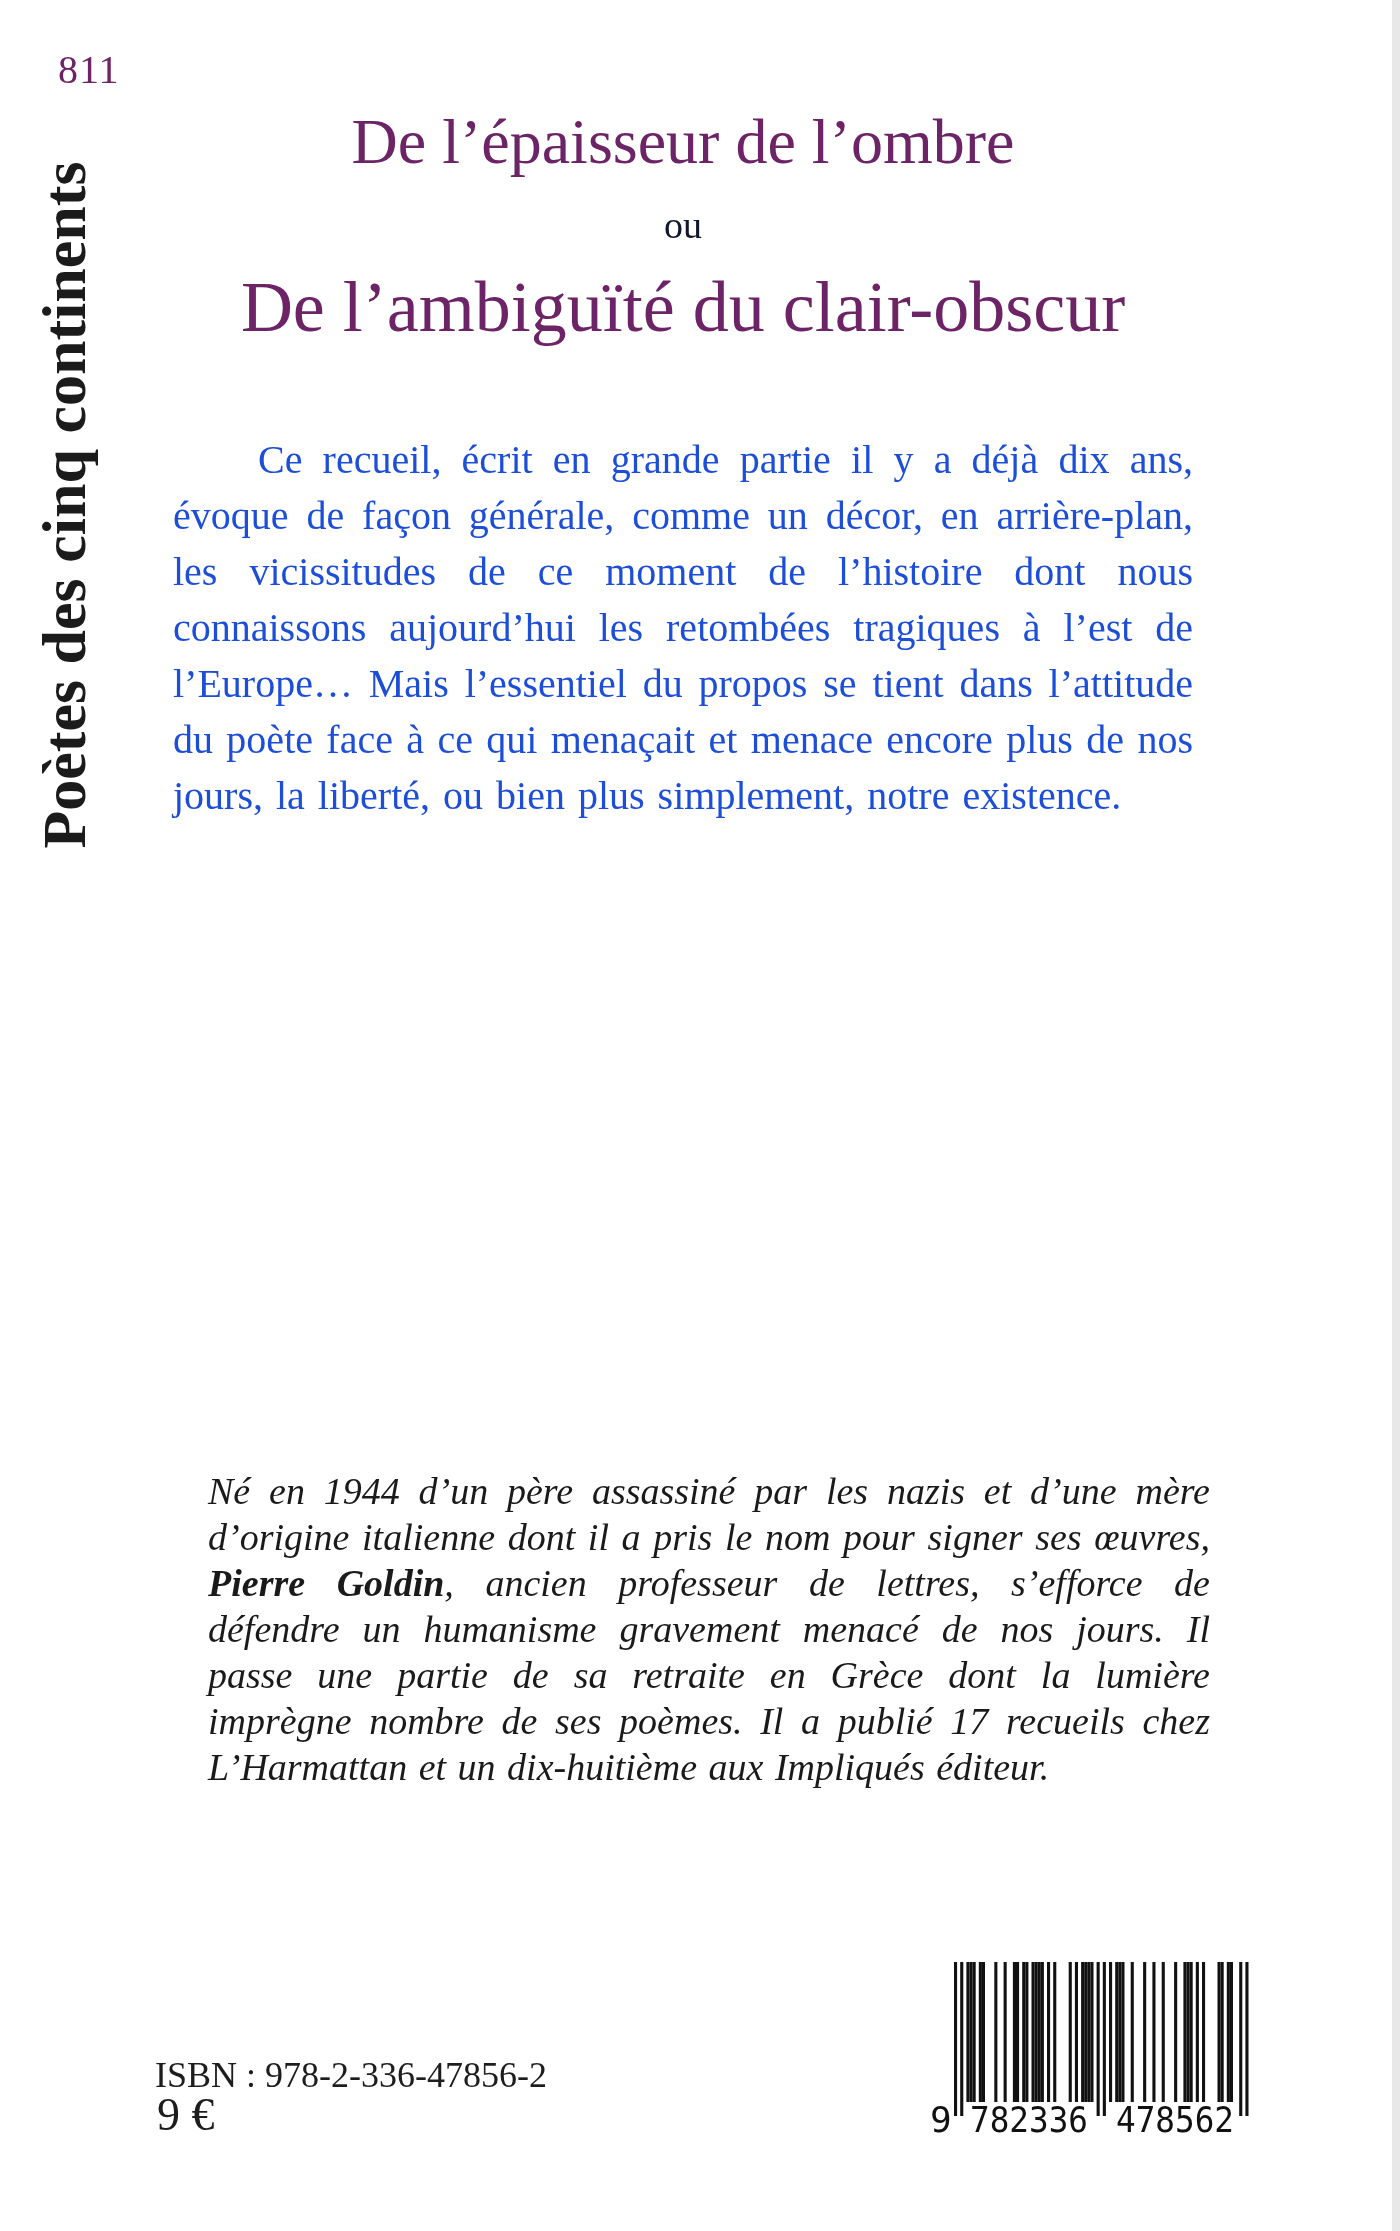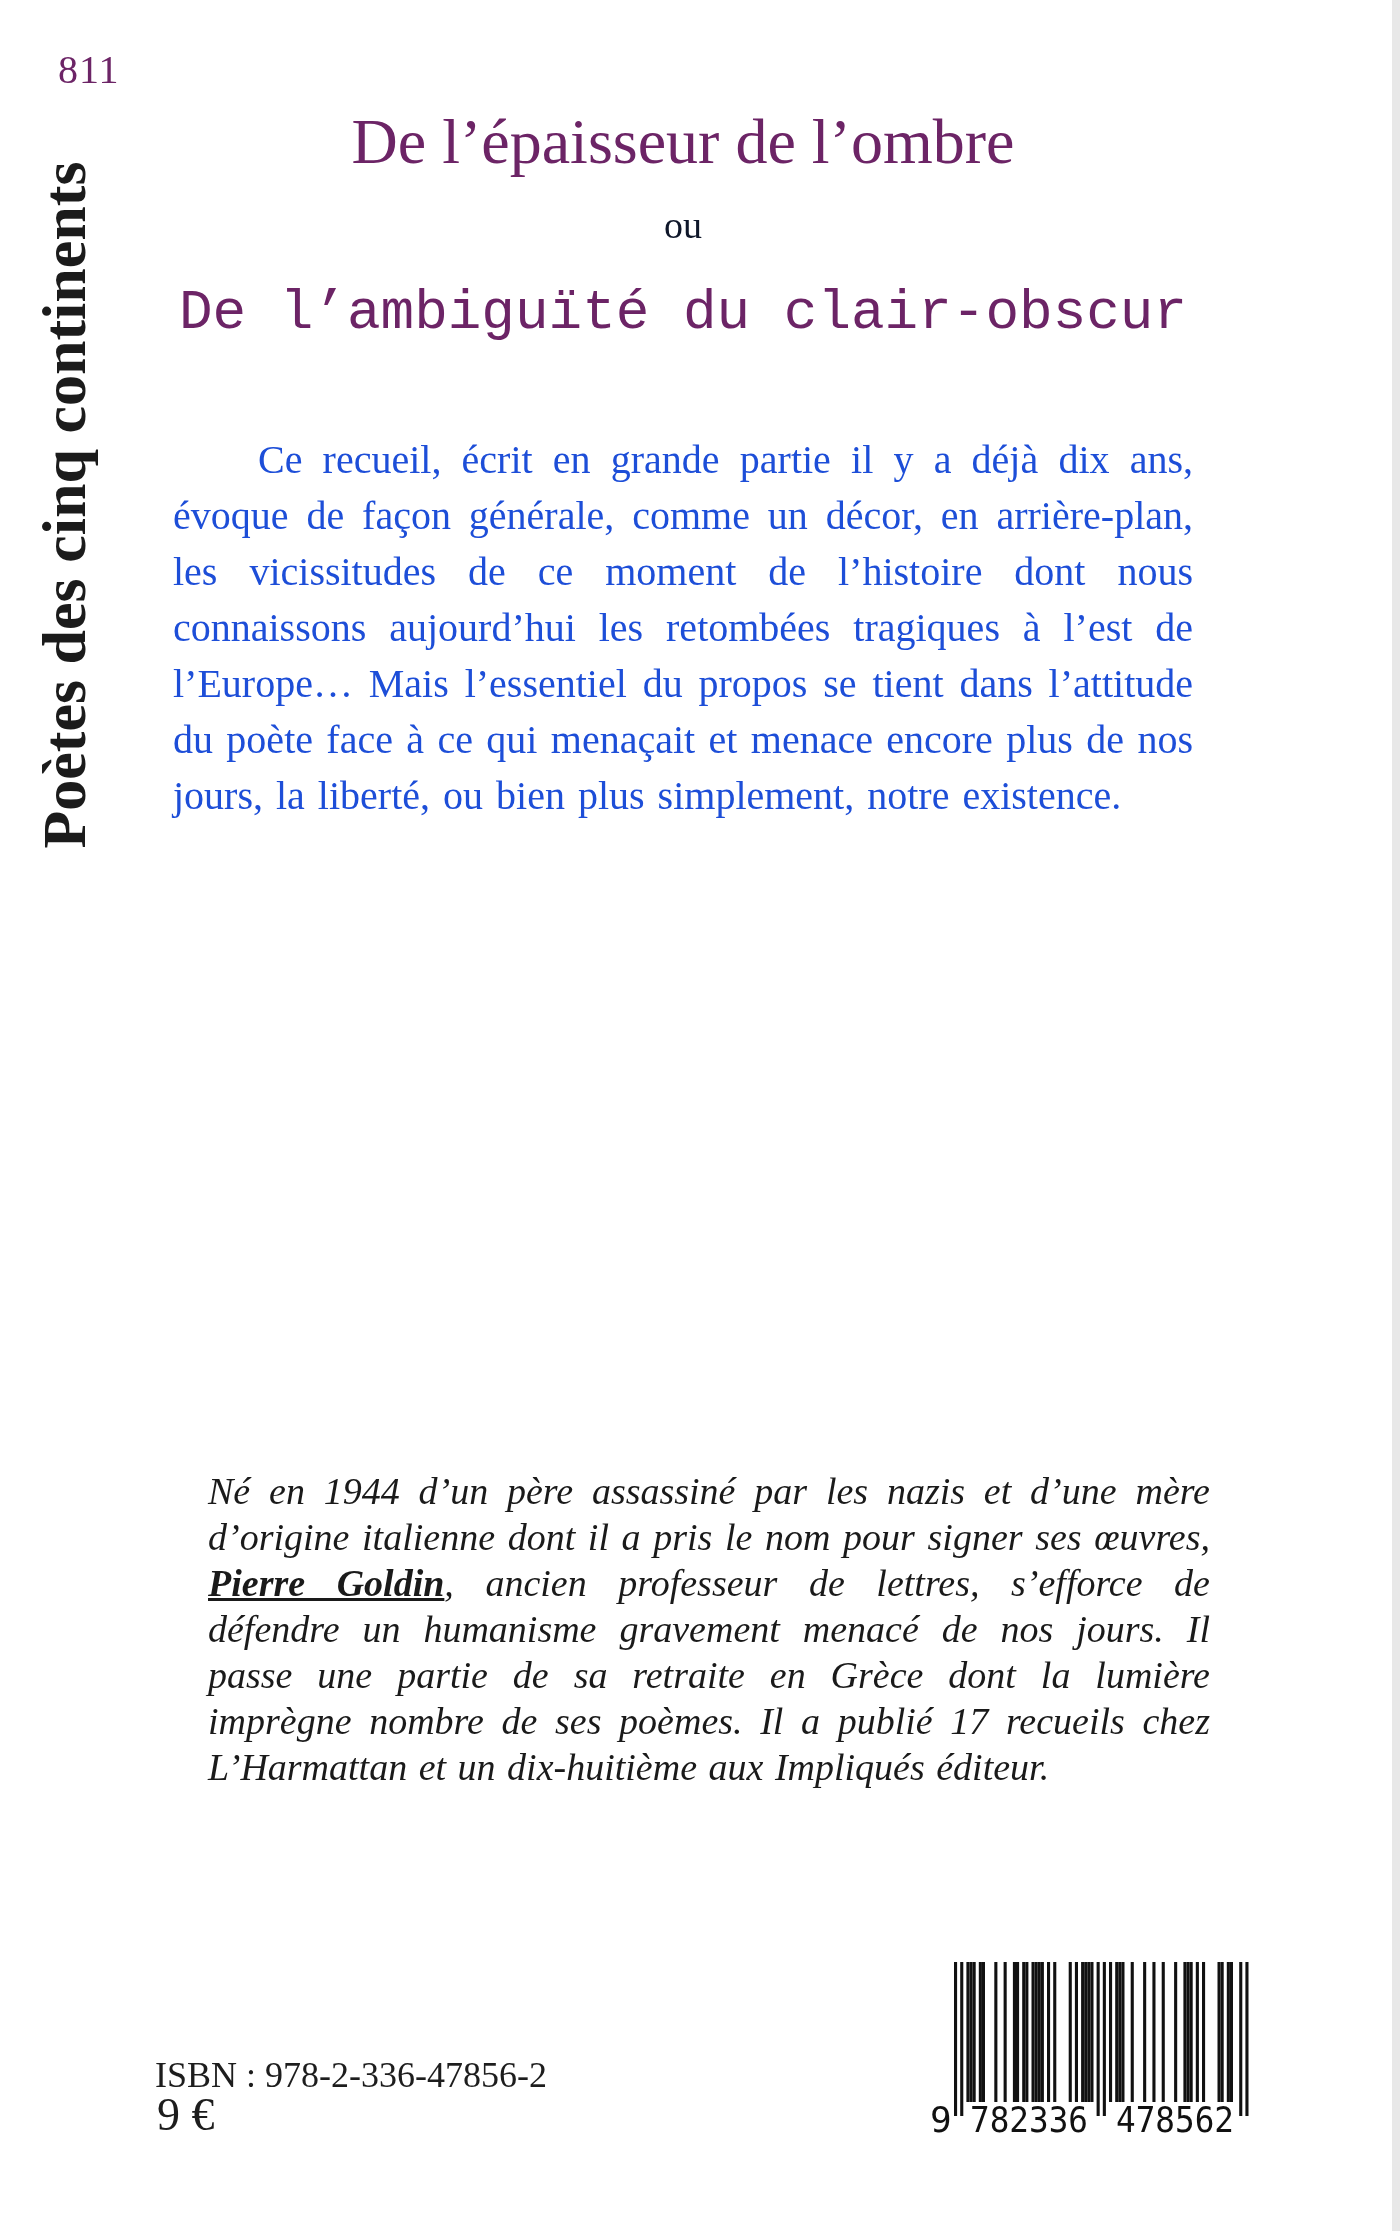--- a/index.html
+++ b/index.html
@@ -26,35 +26,35 @@
     display:block;white-space:nowrap;
     transform:rotate(-90deg);
     font-size:62px;font-weight:bold;color:#1b1b1b;
     letter-spacing:0px;line-height:1;
   }
   
   .main{position:absolute;left:173px;top:0;width:1020px;}
   .title-block{position:absolute;top:0;left:0;width:100%;text-align:center;}
   .title-line1{margin:110px 0 0;font-size:64px;line-height:1;font-weight:normal;}
   .title-connector{margin:32px 0 0;font-size:38px;line-height:1;color:#0f172a;}
-  .title-line2{margin:41px 0 0;font-size:56px;line-height:1;font-weight:normal;font-family:Liberation Mono, monospace;}
+  .title-line2{margin:27px 0 0;font-size:72px;line-height:1;font-weight:normal;}
   .paragraphs{position:absolute;top:432px;left:0;width:100%;}
   .paragraphs p{
     margin:0;font-size:40px;line-height:56px;
     text-align:justify;text-indent:85px;
     color:#1d4ed8;word-spacing:3px;
   }
   .paragraphs p + p{margin-top:10px;}
   
   .bio{
     position:absolute;left:208px;top:1468px;width:1002px;
     font-style:italic;font-size:38px;line-height:46px;
     text-align:justify;color:#1a1a1a;word-spacing:2px;
   }
-  .bio b{font-weight:bold;text-decoration:underline;}
+  .bio b{font-weight:bold;}
   
   .isbn{position:absolute;left:155px;top:2042px;font-size:36px;line-height:1;margin-top:15px;}
   .price{position:absolute;left:157px;top:2092px;font-size:46px;line-height:1;}
   .barcode{position:absolute;left:930px;top:1962px;width:320px;height:174px;}
 </style>
 </head>
 <body>
 
 <div class="page">
 

